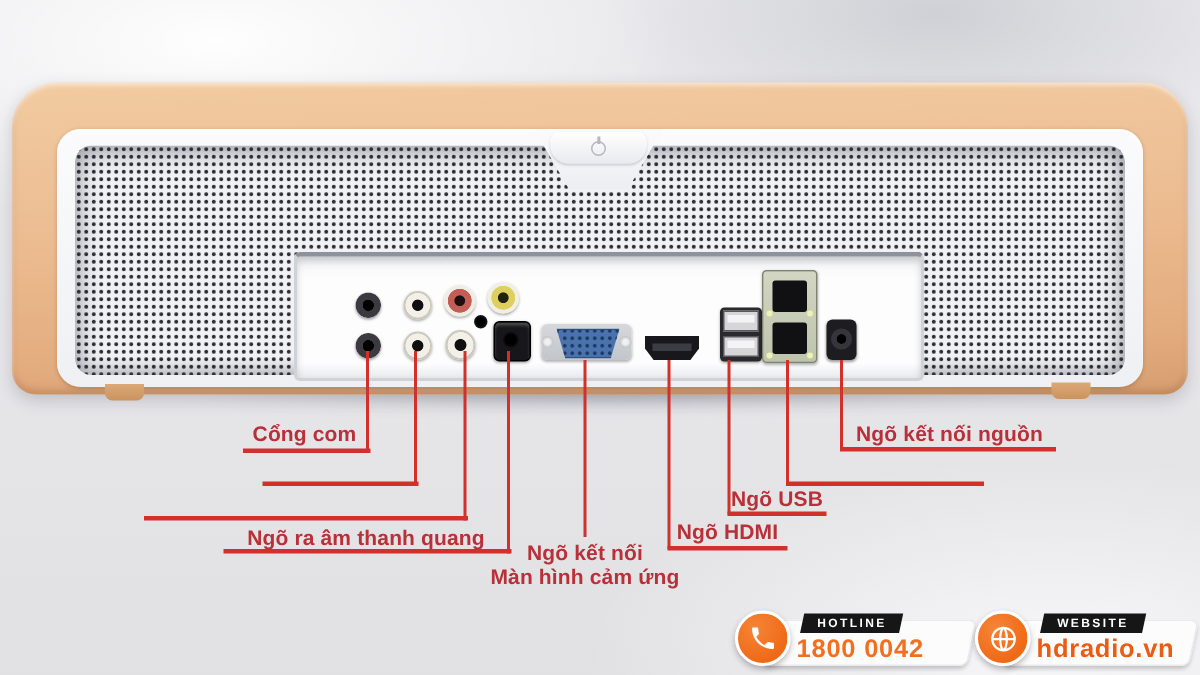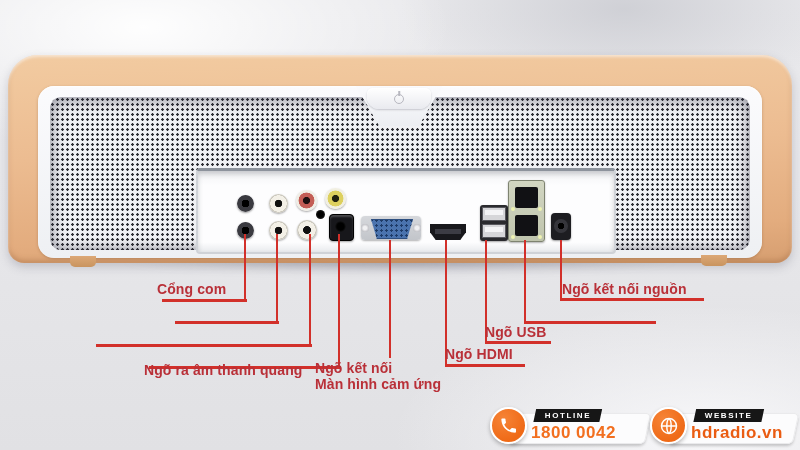--- a/index.html
+++ b/index.html
@@ -97,33 +97,33 @@
   .lan .rj::before{left:-4px}.lan .rj::after{right:-4px}
   .pwr-jack{width:20px;height:27px;background:#1d1d21;border-radius:4px;
     box-shadow:0 1px 2px rgba(0,0,0,.4);}
   .pwr-jack::after{content:'';position:absolute;left:3px;top:6px;width:14px;height:14px;border-radius:50%;
     background:radial-gradient(circle,#000 30%,#35353b 34% 100%);}
   
   .ann{position:absolute;inset:0;z-index:6;pointer-events:none;}
   .ann .vline{position:absolute;width:2px;background:#d2302a;}
   .ann .hline{position:absolute;height:2.5px;background:#d2302a;}
   .ann .txt{position:absolute;color:#b93038;font-size:14px;font-weight:bold;
-    line-height:16px;letter-spacing:.1px;white-space:nowrap;}
+    text-align:center;line-height:16px;letter-spacing:.1px;white-space:nowrap;}
   #ann-com .vline{left:244px;top:234px;height:68px}
   #ann-com .hline{left:162px;top:299px;width:85px}
   #ann-com .txt{left:157px;top:281px;width:92px}
   #ann-inout .vline{left:276px;top:234px;height:90px}
   #ann-inout .hline{left:175px;top:321px;width:104px}
   #ann-inout .txt{left:170px;top:303px;width:112px}
   #ann-av .vline{left:309px;top:234px;height:113px}
   #ann-av .hline{left:96px;top:344px;width:216px}
   #ann-av .txt{left:91px;top:326px;width:224px}
   #ann-quang .vline{left:338px;top:234px;height:135px}
   #ann-quang .hline{left:149px;top:366px;width:192px}
-  #ann-quang .txt{left:144px;top:362px;width:200px}
+  #ann-quang .txt{left:144px;top:350px;width:200px}
   #ann-touch .vline{left:389px;top:240px;height:118px}
   #ann-touch .txt{left:315px;top:360px;width:150px}
   #ann-hdmi .vline{left:445px;top:240px;height:126px}
   #ann-hdmi .hline{left:445px;top:364px;width:80px}
   #ann-hdmi .txt{left:445px;top:346px;width:80px}
   #ann-usb .vline{left:485px;top:240px;height:103px}
   #ann-usb .hline{left:485px;top:341px;width:66px}
   #ann-usb .txt{left:485px;top:324px;width:66px}
   #ann-lan .vline{left:524px;top:240px;height:83px}
   #ann-lan .hline{left:524px;top:321px;width:132px}

